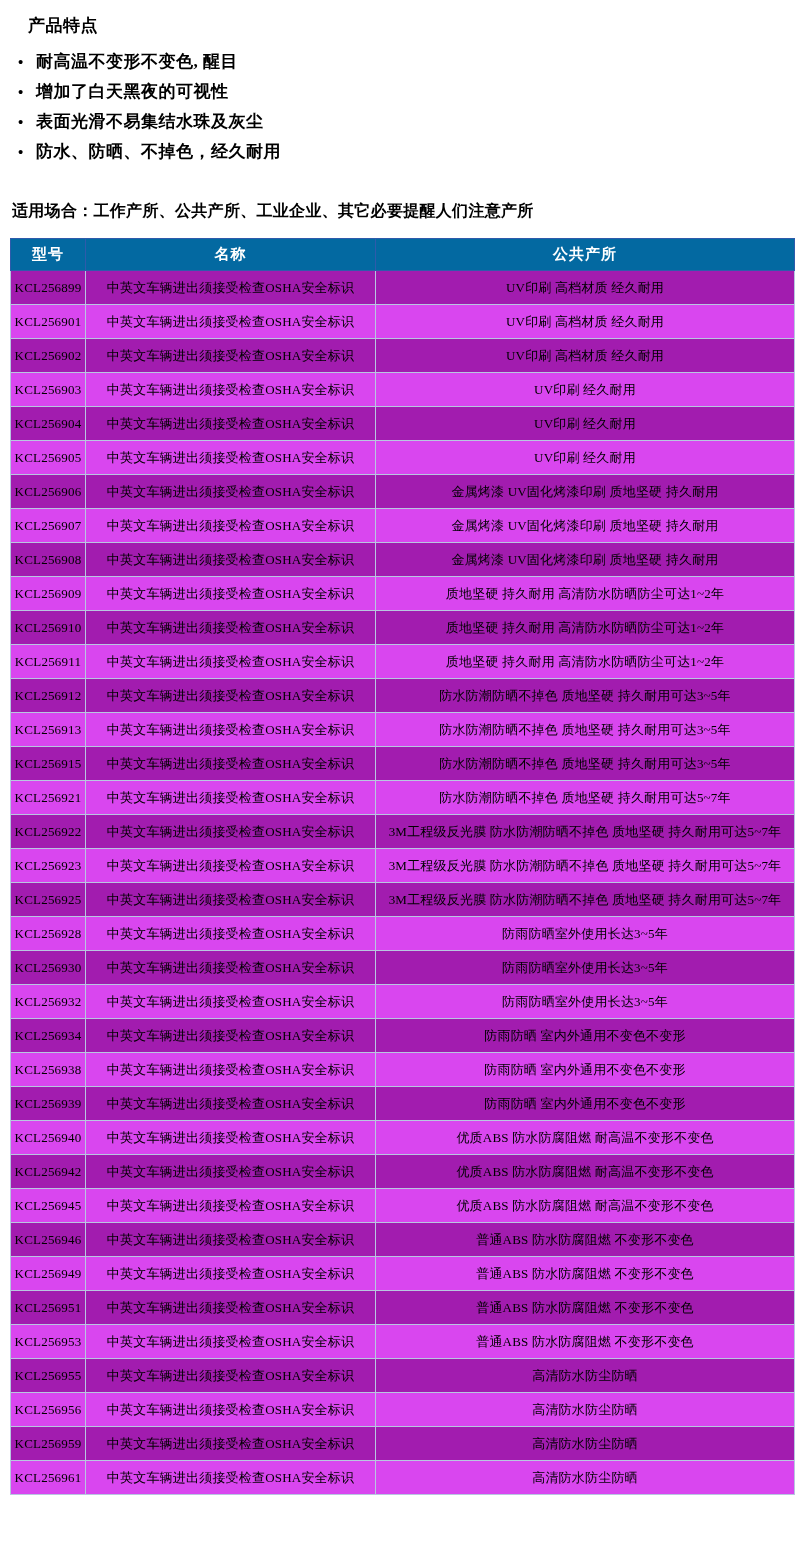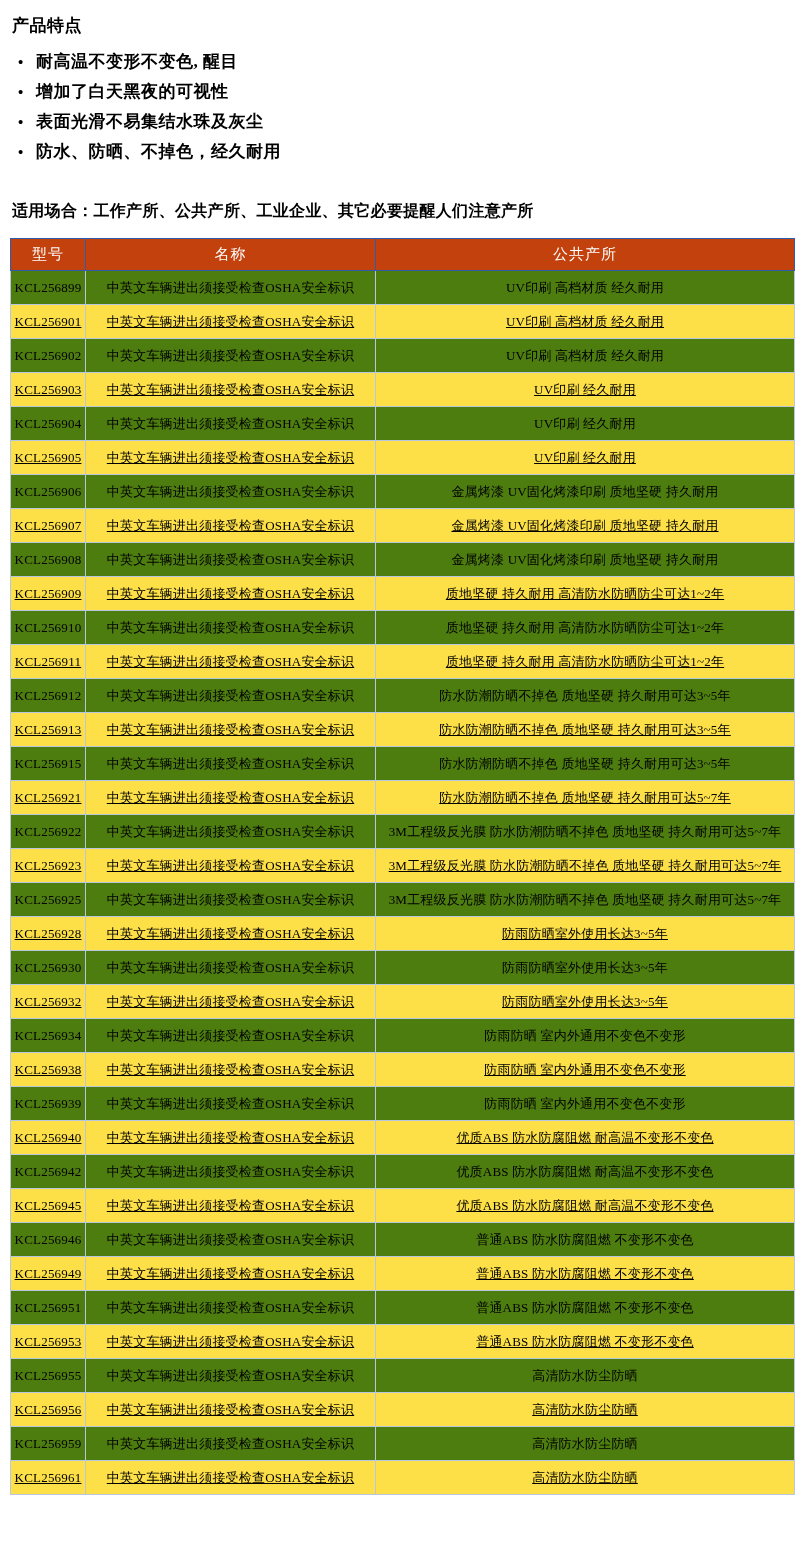--- a/index.html
+++ b/index.html
@@ -13,21 +13,21 @@
     color: #000000;
   }
   .page {
     width: 800px;
     box-sizing: border-box;
     padding: 10px 8px 0 8px;
   }
   .section-title {
     font-size: 17px;
     font-weight: bold;
-    margin: 4px 0 10px 4px;
+    margin: 4px 0 10px 20px;
     letter-spacing: 0.5px;
     font-family: Liberation Mono, monospace;
   }
   .feature-list {
     list-style: none;
     margin: 0 0 0 0;
     padding: 0 0 0 10px;
   }
   .feature-list li {
     font-size: 17px;
@@ -61,33 +61,33 @@
     border: 1px solid #b8c6e0;
     padding: 0;
     height: 33px;
     text-align: center;
     vertical-align: middle;
     font-size: 13px;
     overflow: hidden;
     white-space: nowrap;
   }
   table.product-table thead th {
-    background: #c2410c;
+    background: #0369a1;
     color: #ffffff;
-    font-weight: normal;
+    font-weight: bold;
     font-size: 15px;
     height: 31px;
     border: 1px solid #2e5bab;
     letter-spacing: 1px;
   }
   col.c-model { width: 75px; }
   col.c-name  { width: 290px; }
   col.c-spec  { width: 419px; }
-  tr.band-a td { background: #4d7c0f; }
-  tr.band-b td { background: #fde047; text-decoration: underline; }
+  tr.band-a td { background: #a21caf; }
+  tr.band-b td { background: #d946ef; }
   td.model-cell {
     font-size: 13px;
     font-family: "Liberation Serif", "DejaVu Serif", serif;
     letter-spacing: 0.2px;
   }
   td.name-cell {
     font-size: 12.5px;
     letter-spacing: 0.2px;
   }
   td.spec-cell {

